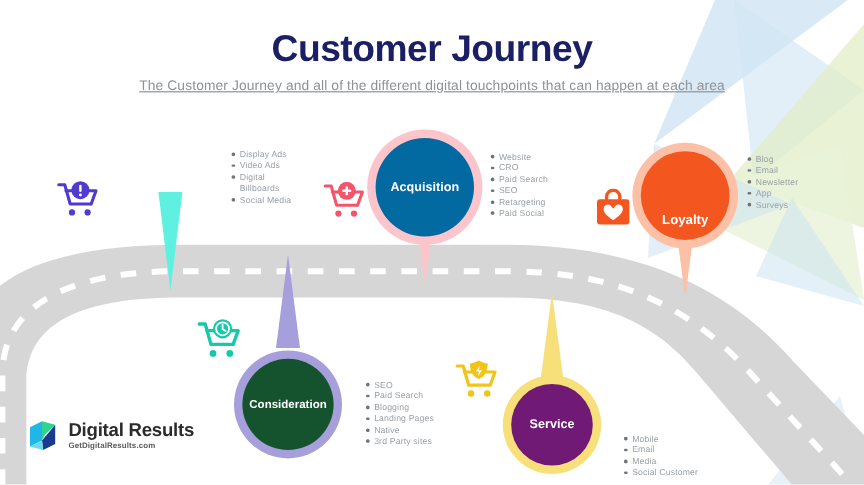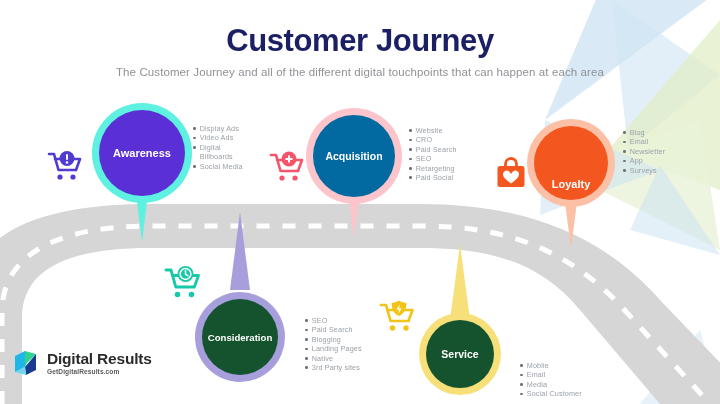--- a/index.html
+++ b/index.html
@@ -16,20 +16,21 @@
 
   
   #header { position:absolute; top:22px; left:0; width:720px; text-align:center; z-index:6; }
   #title {
     font-size:31px; font-weight:bold; color:#1b1f63;
     letter-spacing:-0.4px; line-height:38px;
   }
   #subtitle {
     margin-top:5px; font-size:11.5px; color:#8e9196; line-height:15px;
     letter-spacing:0.1px;
+    text-decoration:underline;
   }
 
   
   .pin { position:absolute; z-index:5; }
   .pin-circle {
     position:relative; border-radius:50%;
     display:flex; align-items:center; justify-content:center;
     color:#ffffff; font-weight:bold; text-align:center;
   }
   .pin-label { position:relative; z-index:3; white-space:nowrap; }
@@ -43,21 +44,21 @@
   }
   .tp-bullet {
     width:2.6px; height:2.6px; border-radius:50%;
     background:#6f7479; margin-right:4.2px; margin-top:3.4px; flex:0 0 auto;
   }
 
   
   .icon-wrap { position:absolute; z-index:6; }
 
   
-  #logo { position:absolute; left:14px; top:350px; z-index:7; display:flex; align-items:center; }
+  #logo { position:absolute; left:24px; top:350px; z-index:7; display:flex; align-items:center; }
   #logo-mark { width:26px; height:26px; flex:0 0 auto; margin-right:7px; }
   #logo-text { display:flex; flex-direction:column; justify-content:center; }
   #logo-name { font-size:15.5px; font-weight:bold; color:#2b2b2b; line-height:17px; letter-spacing:-0.2px; }
   #logo-url { font-size:6.6px; font-weight:bold; color:#5b5b5b; line-height:9px; letter-spacing:0.1px; }
 </style>
 </head>
 <body>
 
 <div id="stage">
 
@@ -86,25 +87,20 @@
     <polygon points="561,172 581,172 571,248" fill="#fbc0a6"></polygon>
     <polygon points="230,290 250,290 240,212" fill="#a79fdc"></polygon>
     <polygon points="450,320 470,320 460,244" fill="#f7e07a"></polygon>
   </svg>
 
   <div id="header">
     <div id="title">Customer Journey</div>
     <div id="subtitle">The Customer Journey and all of the different digital touchpoints that can happen at each area</div>
   </div>
 
-  <div class="pin" style="left:99px; top:110px; width:86px; height:86px;">
-    <div class="pin-circle" style="width:86px; height:86px; background:#5b2fd6; box-shadow:0 0 0 7px #5ef0e0;">
-      <span class="pin-label" style="font-size:11px;">Awareness</span>
-    </div>
-  </div>
   <div class="icon-wrap" style="left:46px; top:147px; width:40px; height:38px;">
     <svg viewBox="0 0 40 38" width="40" height="38">
       <g fill="none" stroke="#4f3bd0" stroke-width="2.6" stroke-linecap="round" stroke-linejoin="round">
         <path d="M3 7 h5 l4.5 16 h17"></path>
         <path d="M9 12 h25 l-4 11"></path>
       </g>
       <circle cx="21" cy="11.5" r="7.5" fill="#4f3bd0"></circle>
       <rect x="20" y="7" width="2" height="6" rx="1" fill="#ffffff"></rect>
       <circle cx="21" cy="15.5" r="1.2" fill="#ffffff"></circle>
       <circle cx="14" cy="30" r="2.6" fill="#4f3bd0"></circle>
@@ -253,21 +249,21 @@
         <span class="tp-bullet"></span>
         <span>Native</span>
       </div>
     <div class="tp-item">
         <span class="tp-bullet"></span>
         <span>3rd Party sites</span>
       </div>
   </div>
 
   <div class="pin" style="left:426px; top:320px; width:68px; height:68px;">
-    <div class="pin-circle" style="width:68px; height:68px; background:#14532d; box-shadow:0 0 0 7px #f7e07a;">
+    <div class="pin-circle" style="width:68px; height:68px; background:#701a75; box-shadow:0 0 0 7px #f7e07a;">
       <span class="pin-label" style="font-size:10.5px;">Service</span>
     </div>
   </div>
   <div class="icon-wrap" style="left:378px; top:297px; width:40px; height:38px;">
     <svg viewBox="0 0 40 38" width="40" height="38">
       <g fill="none" stroke="#f0c419" stroke-width="2.7" stroke-linecap="round" stroke-linejoin="round">
         <path d="M3 8 h5 l4.6 16 h17"></path>
         <path d="M9 13 h25.5 l-4 11"></path>
       </g>
       <path d="M21 3.5 c3 1.8 5.6 2.4 7.4 2.4 c0 7.4-3 11-7.4 13 c-4.4-2-7.4-5.6-7.4-13 c1.8 0 4.4-0.6 7.4-2.4 z" fill="#f0c419"></path>

